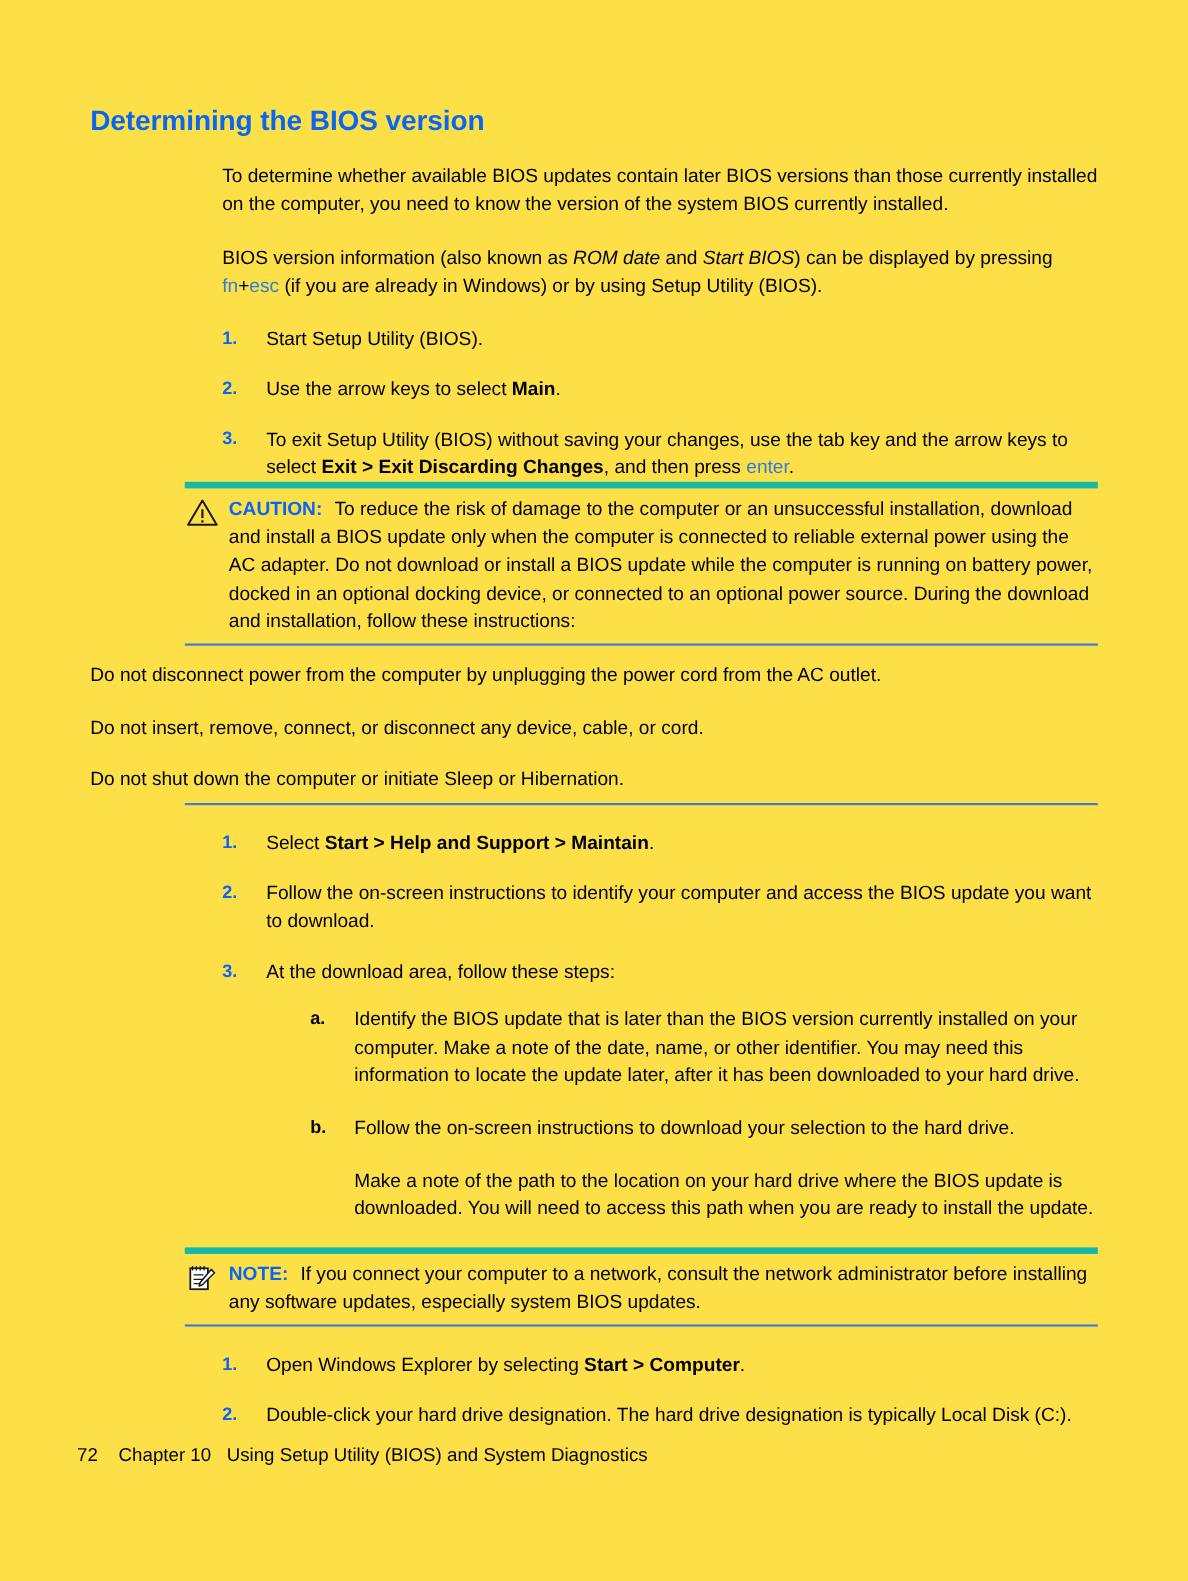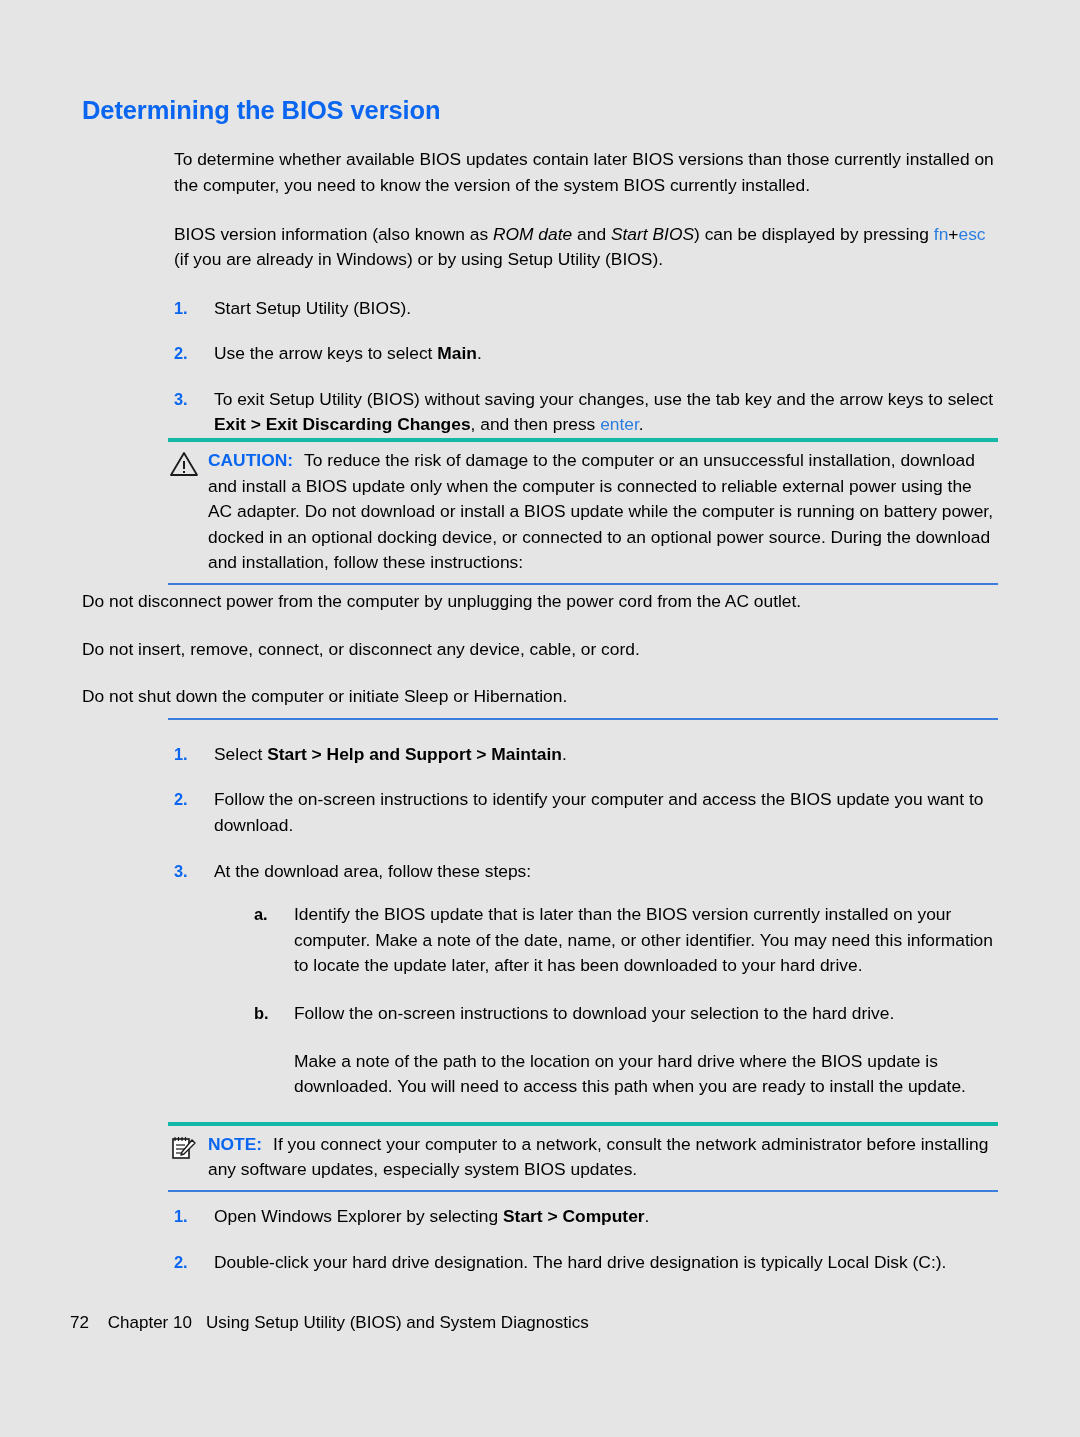--- a/index.html
+++ b/index.html
@@ -8,21 +8,21 @@
     background: #ffffff;
   }
   body {
     font-family: "Liberation Sans", sans-serif;
     color: #000000;
   }
   .page {
     position: relative;
     width: 1080px;
     height: 1437px;
-    background: #e5e5e5;
+    background: #fde047;
     box-sizing: border-box;
     overflow: hidden;
   }
   .content {
     position: absolute;
     left: 82px;
     top: 96px;
     width: 916px;
   }
 
@@ -33,21 +33,21 @@
     margin: 0 0 22px 0;
     letter-spacing: -0.1px;
     line-height: 1.15;
   }
   h1.section-title.second {
     margin-top: 24px;
     margin-bottom: 18px;
   }
 
   .body-indent {
-    margin-left: 92px;
+    margin-left: 120px;
   }
 
   p.para {
     font-size: 17.4px;
     line-height: 25.6px;
     margin: 0 0 23px 0;
   }
 
   .blue-key {
     color: #2b7de0;
@@ -103,24 +103,24 @@
   }
   .sub-para {
     margin: 22px 0 0 0;
     font-size: 17.4px;
     line-height: 25.6px;
   }
 
   
   .admon {
     position: relative;
-    border-top: 4px solid #14b8a6;
+    border-top: 6px solid #14b8a6;
     border-bottom: 2px solid #3b7ddd;
     padding: 6px 0 7px 0;
-    margin: 0 0 12px 0;
+    margin: 0 0 22px 0;
     margin-left: 86px;
   }
   .admon .admon-body {
     padding-left: 40px;
     font-size: 17.4px;
     line-height: 25.6px;
   }
   .admon .admon-label {
     color: #0a66f0;
     font-weight: bold;

